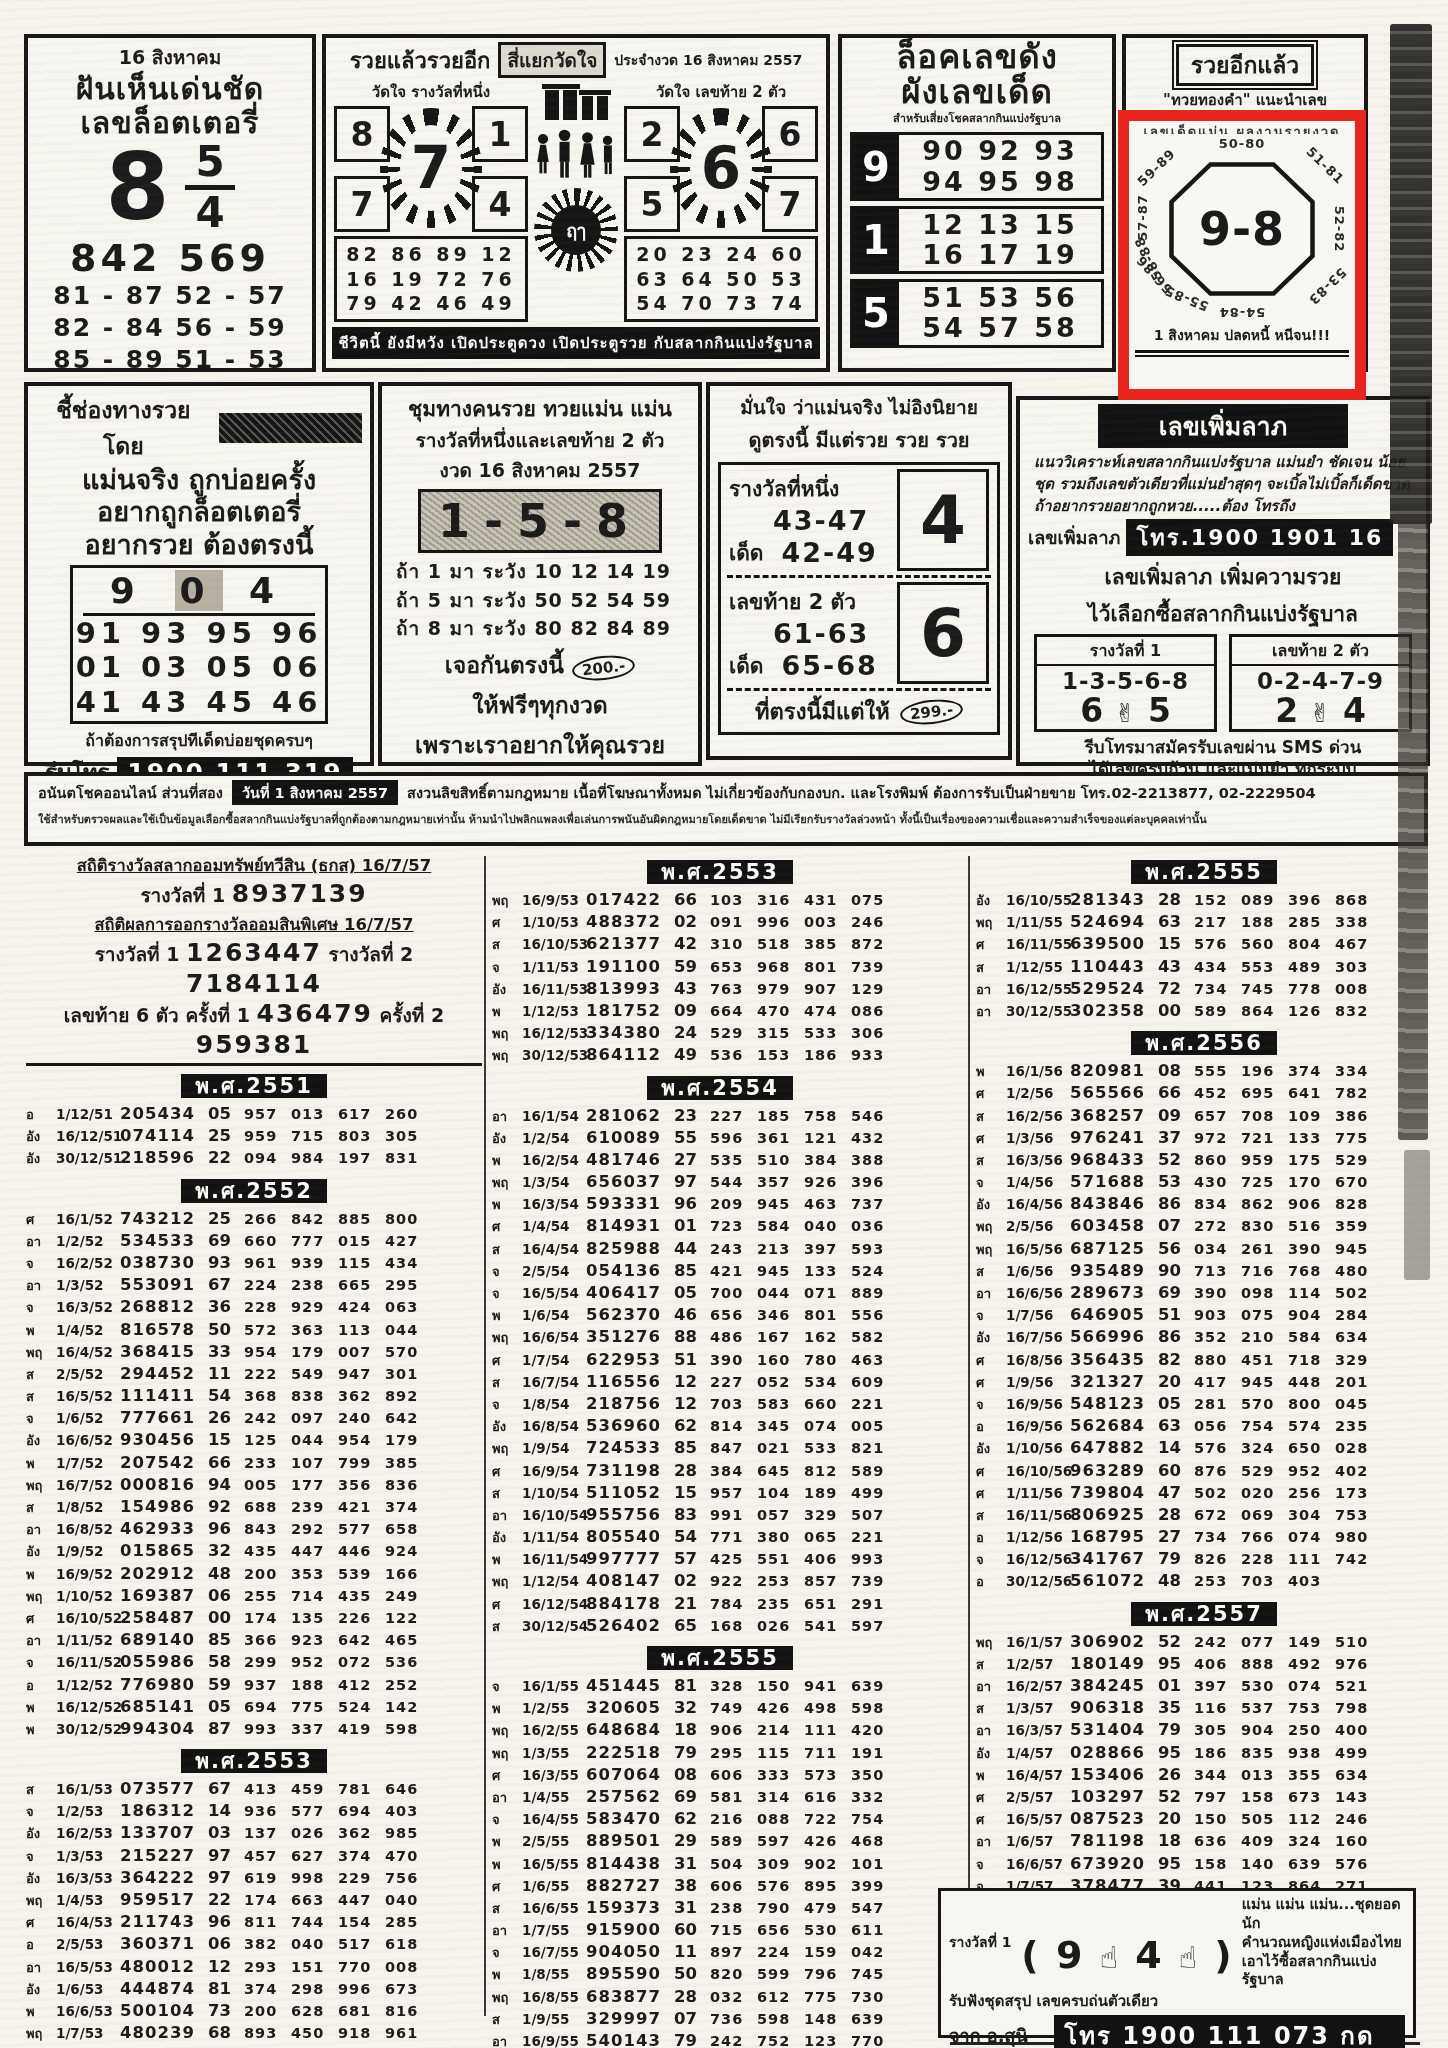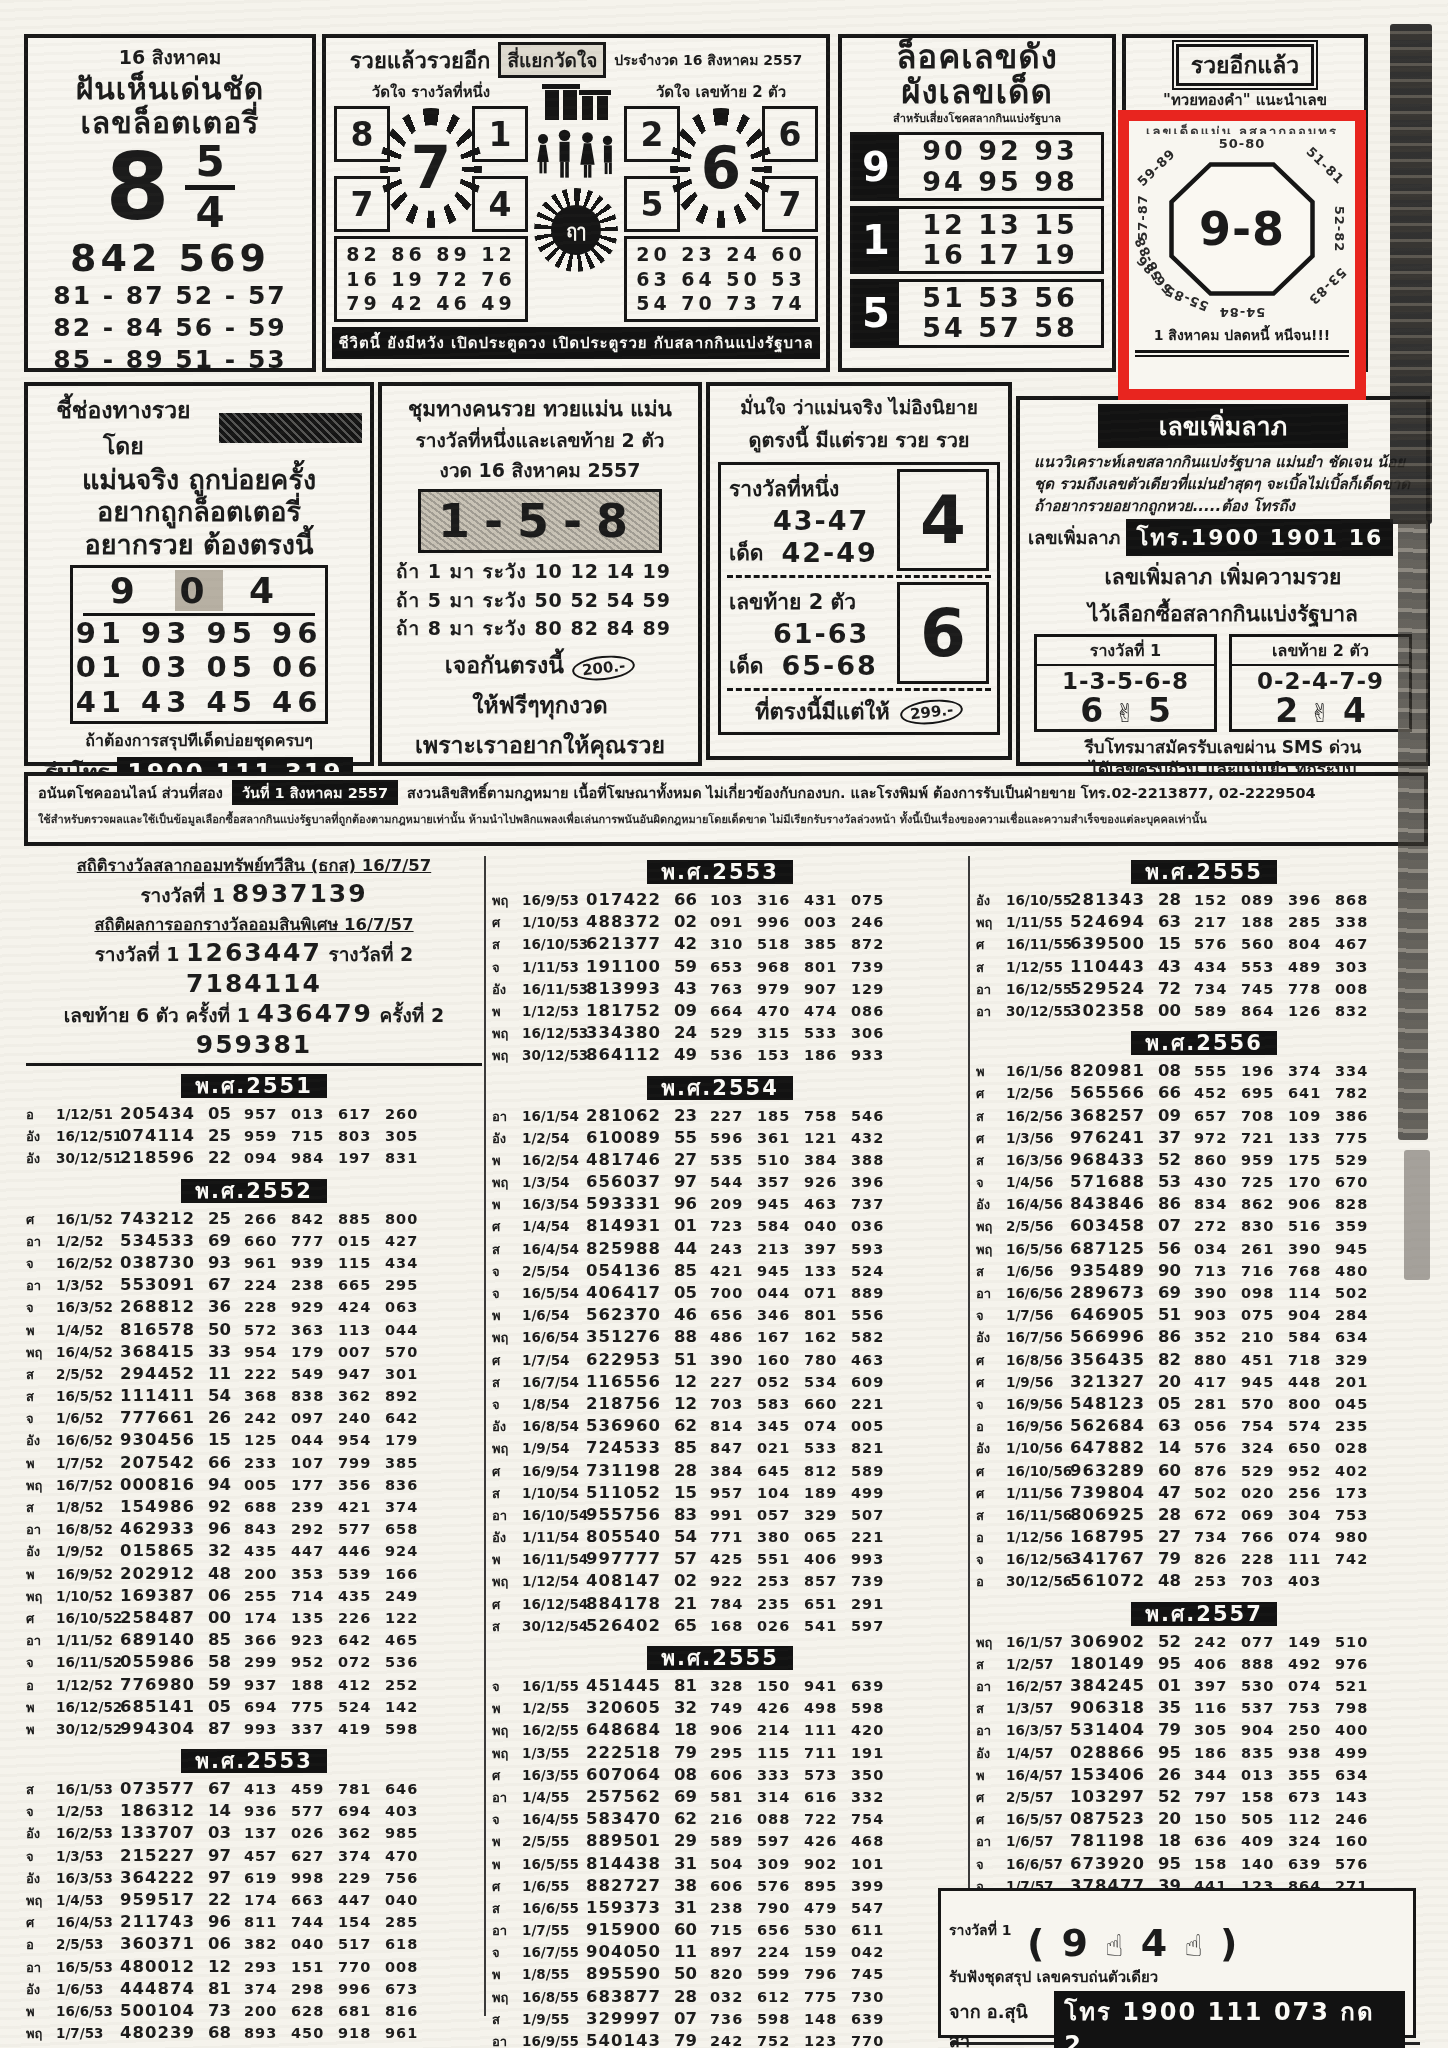--- a/index.html
+++ b/index.html
@@ -293,21 +293,21 @@
       </div>
     </div>
   </section>
 
   <section class="bx ctr" id="boxD">
     <div><span class="d-head">รวยอีกแล้ว</span></div>
     <div class="d-l">"ทวยทองคำ" แนะนำเลข</div>
     <div class="d-l">สำหรับสลากกินแบ่งรัฐบาล</div>
   </section>
   <div class="redbox ctr">
-    <div class="cuthead">เลขเด็ดแม่น ลสลากออมทร</div>
+    <div class="cuthead">เลขเด็ดแม่น ผลงานรายงวด</div>
     <div class="octo-wrap">
       <svg class="octo-svg" width="152" height="138" viewBox="0 0 100 92">
         <polygon points="29,3 71,3 97,28 97,64 71,89 29,89 3,64 3,28" fill="#faf8f2" stroke="#161616" stroke-width="3"></polygon>
       </svg>
       <div class="octo-c">9-8</div>
       <div id="octo-labels">
           <span class="ol ol-t">50-80</span>
           <span class="ol ol-tr">51-81</span>
           <span class="ol ol-r">52-82</span>
           <span class="ol ol-br">53-83</span>
@@ -1816,20 +1816,25 @@
     <div class="pr-top">
       <div class="pr-lab">รางวัลที่ 1</div>
       <div class="pr-digits">
         <span>(</span>
         <span>9</span>
         <span class="hand">☝</span>
         <span>4</span>
         <span class="hand">☝</span>
         <span>)</span>
       </div>
+      <div class="pr-right">
+        <div>แม่น แม่น แม่น...ชุดยอดนัก</div>
+        <div>คำนวณหญิงแห่งเมืองไทย</div>
+        <div>เอาไว้ซื้อสลากกินแบ่งรัฐบาล</div>
+      </div>
     </div>
     <div class="pr-listen">รับฟังชุดสรุป เลขครบถ่นตัวเดียว</div>
     <div class="pr-bot">
       <span class="pr-from">จาก อ.สุนิสา</span>
       <span class="bar">โทร 1900 111 073 กด 2</span>
     </div>
   </section>
 
   <div class="artifact" id="art1"></div>
   <div class="artifact" id="art2"></div>

